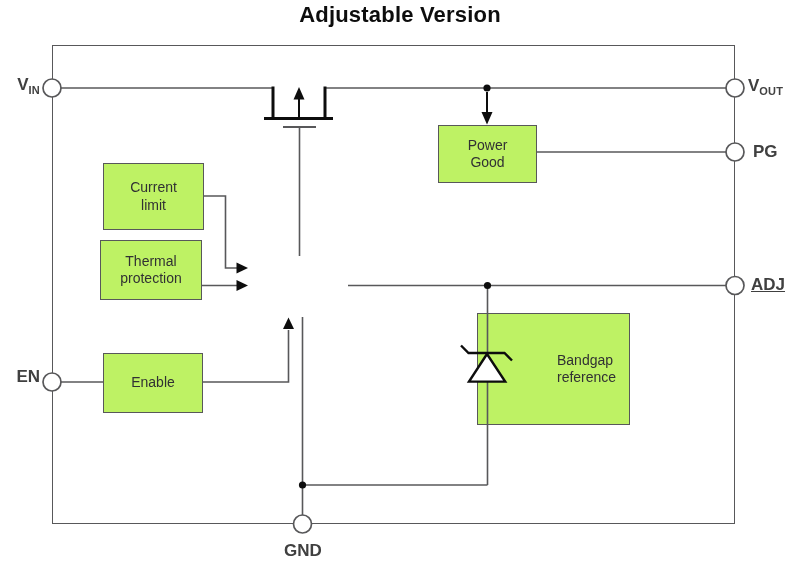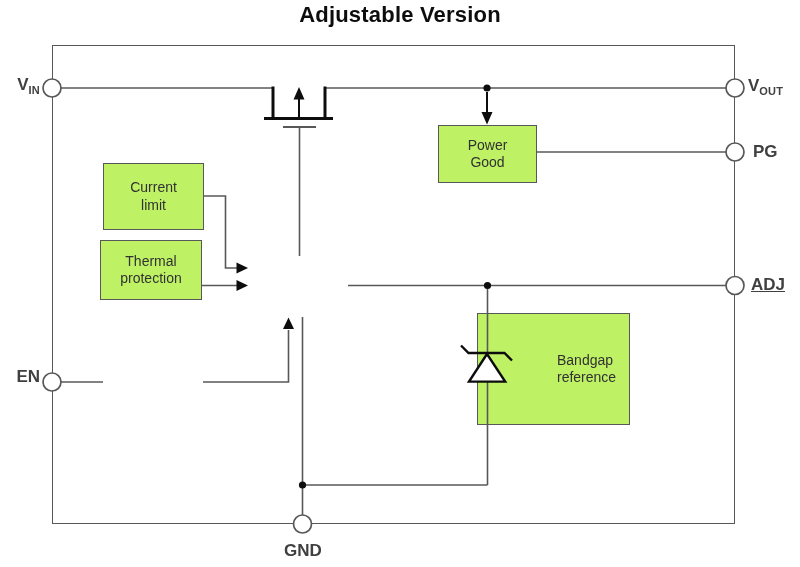--- a/index.html
+++ b/index.html
@@ -47,20 +47,21 @@
 <div class="canvas">
 
   <div class="title">Adjustable Version</div>
 
   <div class="outer-box"></div>
 
   <div class="block b-current-limit">Current
 limit</div>
   <div class="block b-thermal">Thermal
 protection</div>
+  <div class="block b-enable">Enable</div>
   <div class="block b-power-good">Power
 Good</div>
   <div class="block b-bandgap">Bandgap
 reference</div>
 
   <svg class="layer" width="800" height="567" viewBox="0 0 800 567">
 
     <g stroke="#58585a" stroke-width="1.6" fill="none">
       <path d="M52,88 H272"></path>
       <path d="M326,88 H735"></path>

